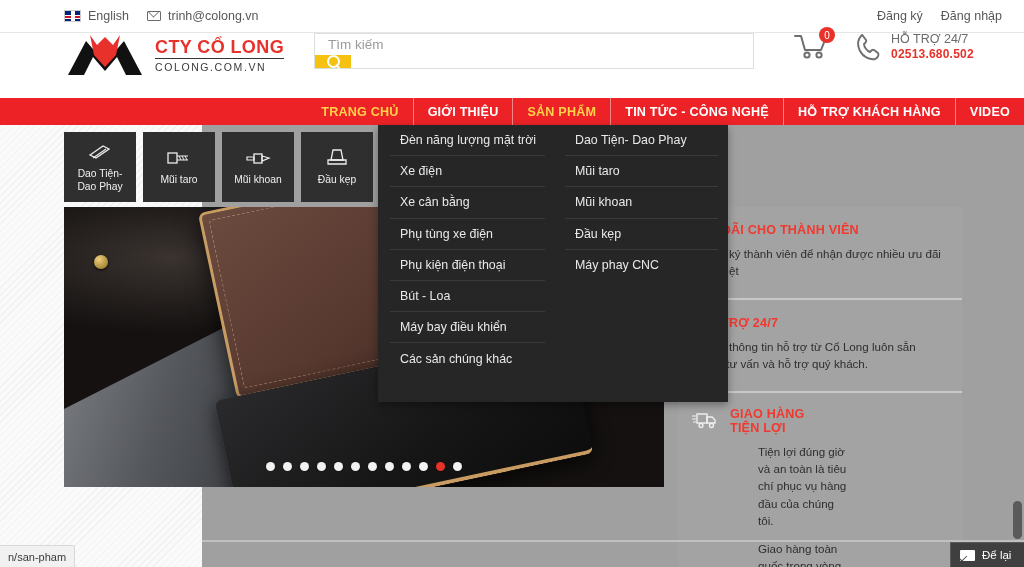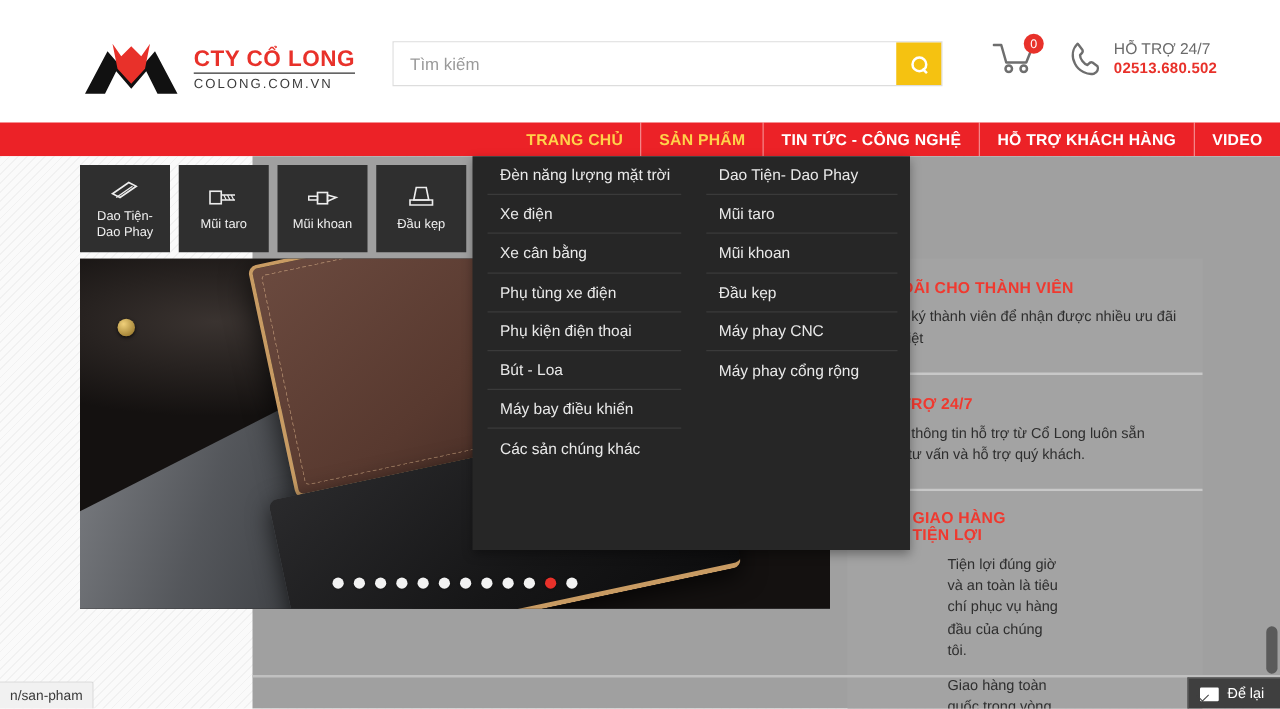--- a/index.html
+++ b/index.html
@@ -65,21 +65,21 @@
   .logo-mark { width: 82px; height: 44px; position: relative; }
   .logo-txt { line-height: 1; }
   .logo-title {
     font-size: 18px; font-weight: bold; color: #e8312a; letter-spacing: 0.4px;
     border-bottom: 1.5px solid #333; padding-bottom: 2px;
   }
   .logo-sub { font-size: 10.5px; color: #3a3a3a; letter-spacing: 1.6px; margin-top: 3px; }
 
   .search-box {
     margin-left: 30px; width: 440px; height: 36px;
-    border: 1px solid #ddd; display: flex; align-items: stretch; background: #fff;
+    border: 1px solid #ddd; display: flex; align-items: stretch; background: #fff; flex-direction: column;
   }
   .search-box input {
     flex: 1; border: 0; outline: none; padding: 0 13px;
     font-size: 13.5px; color: #4a4a4a; font-family: "Liberation Sans", sans-serif;
   }
   .search-box input::placeholder { color: #9a9a9a; }
   .search-btn {
     width: 36px; background: #f5c211; border: 0; cursor: pointer;
     display: flex; align-items: center; justify-content: center;
   }
@@ -121,21 +121,21 @@
     border-right: 1px solid rgba(255,255,255,.45);
     letter-spacing: .2px;
   }
   .nav-item:last-child { border-right: 0; }
   .nav-item.active { color: #ffd24a; }
   .nav-item.home { color: #ffd24a; }
 
   
   .dropdown {
     position: absolute; top: 125px; left: 378px;
-    width: 350px; height: 315px;
+    width: 350px; height: 277px;
     background: #262626;
     display: flex; z-index: 40;
     box-shadow: 0 3px 8px rgba(0,0,0,.35);
   }
   .dd-col { width: 50%; padding: 0 0 0 0; }
   .dd-col.left { padding-left: 12px; padding-right: 8px; }
   .dd-col.right { padding-left: 12px; padding-right: 10px; }
   .dd-item {
     height: 31.2px; display: flex; align-items: center;
     color: #e9e9e9; font-size: 12.4px; cursor: pointer;
@@ -276,20 +276,39 @@
   }
   .bottom-rule {
     position: absolute; left: 202px; right: 0; bottom: 25px; height: 2px; background: #c0c0c0;
   }
 </style>
 </head>
 <body>
 
 <div class="page">
 
+  <div class="topbar">
+    <div class="topbar-left">
+      <div class="tb-item">
+        <span class="flag-uk">
+          <span class="flag-cross"></span>
+            <span class="flag-cross2"></span>
+        </span>
+        <span>English</span>
+      </div>
+      <div class="tb-item">
+        <span class="mail-ico"></span>
+        <span>trinh@colong.vn</span>
+      </div>
+    </div>
+    <div class="topbar-right">
+      <a class="tb-link">Đăng ký</a>
+      <a class="tb-link">Đăng nhập</a>
+    </div>
+  </div>
 
   <div class="header">
     <div class="logo-wrap">
       <div class="logo-mark">
         <svg width="82" height="44" viewBox="0 0 82 44">
           <path d="M4 42 L22 8 L41 30 L60 8 L78 42 L62 42 L53 24 L41 38 L29 24 L20 42 Z" fill="#111111"></path>
           <path d="M26 2 L33 12 L41 4 L49 12 L56 2 L52 22 L41 34 L30 22 Z" fill="#e8312a"></path>
         </svg>
       </div>
       <div class="logo-txt">
@@ -325,20 +344,21 @@
       <div>
         <div class="sup-label">HỖ TRỢ 24/7</div>
         <div class="sup-num">02513.680.502</div>
       </div>
     </div>
   </div>
 
   <div class="nav">
     <div class="nav-inner" id="nav-inner">
         <div class="nav-item home">TRANG CHỦ</div>
+        <div class="nav-item">GIỚI THIỆU</div>
         <div class="nav-item active">SẢN PHẨM</div>
         <div class="nav-item">TIN TỨC - CÔNG NGHỆ</div>
         <div class="nav-item">HỖ TRỢ KHÁCH HÀNG</div>
         <div class="nav-item">VIDEO</div>
       </div>
   </div>
 
   <div class="content">
     <div class="gray-stage">
       <div class="gray-body"></div>
@@ -468,21 +488,20 @@
         <div class="dd-item">Bút - Loa</div>
         <div class="dd-item">Máy bay điều khiển</div>
         <div class="dd-item">Các sản chúng khác</div>
       </div>
     <div class="dd-col right" id="dd-right">
         <div class="dd-item">Dao Tiện- Dao Phay</div>
         <div class="dd-item">Mũi taro</div>
         <div class="dd-item">Mũi khoan</div>
         <div class="dd-item">Đầu kẹp</div>
         <div class="dd-item">Máy phay CNC</div>
-        <div class="dd-item">Máy phay cổng rộng</div>
       </div>
   </div>
 
   <div class="statusbar">
     <span>n/san-pham</span>
   </div>
   <div class="scroll-nub"></div>
   <div class="chat-widget">
     <span class="chat-env"></span>
     <span>Để lại</span>

